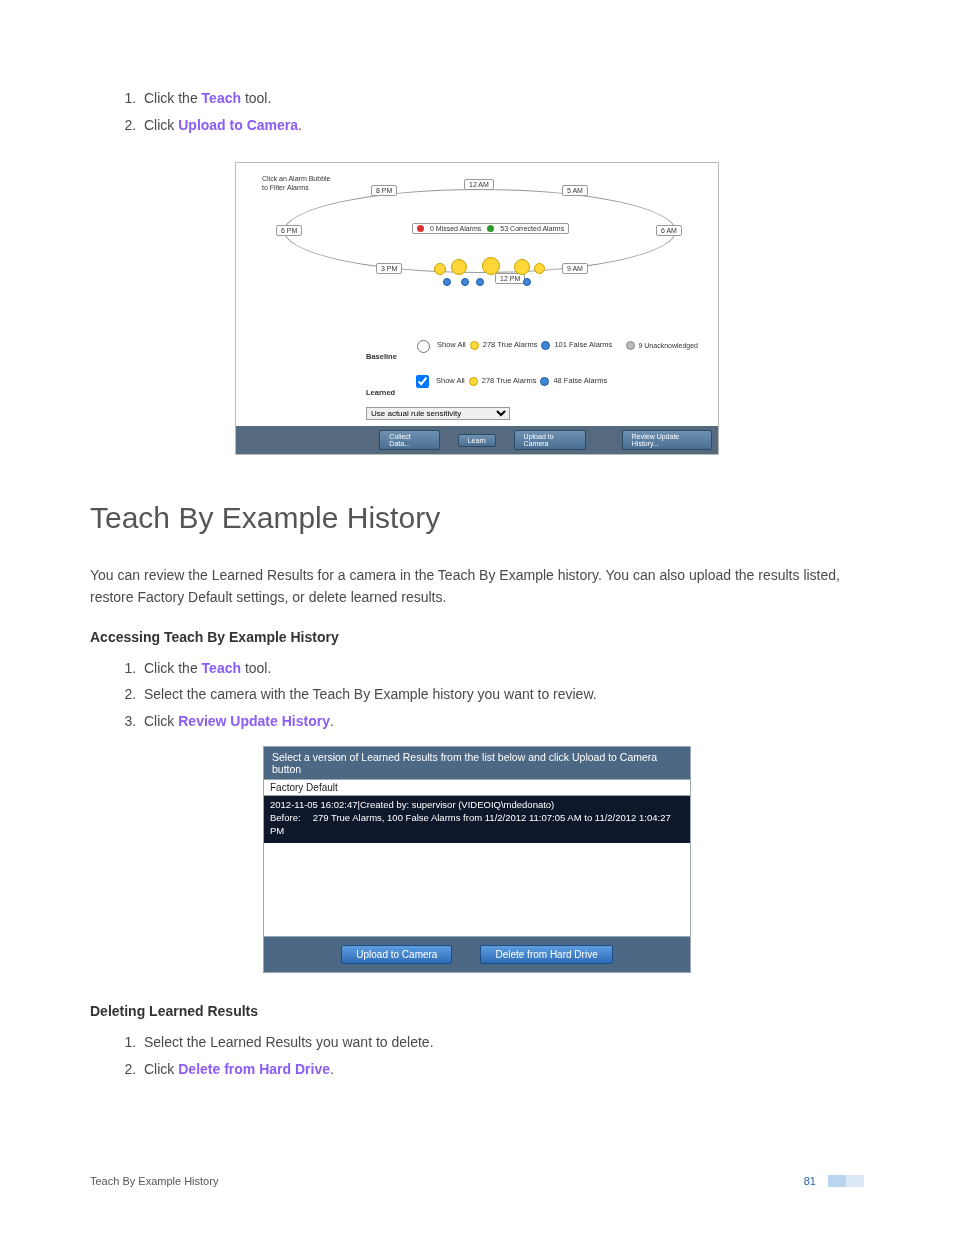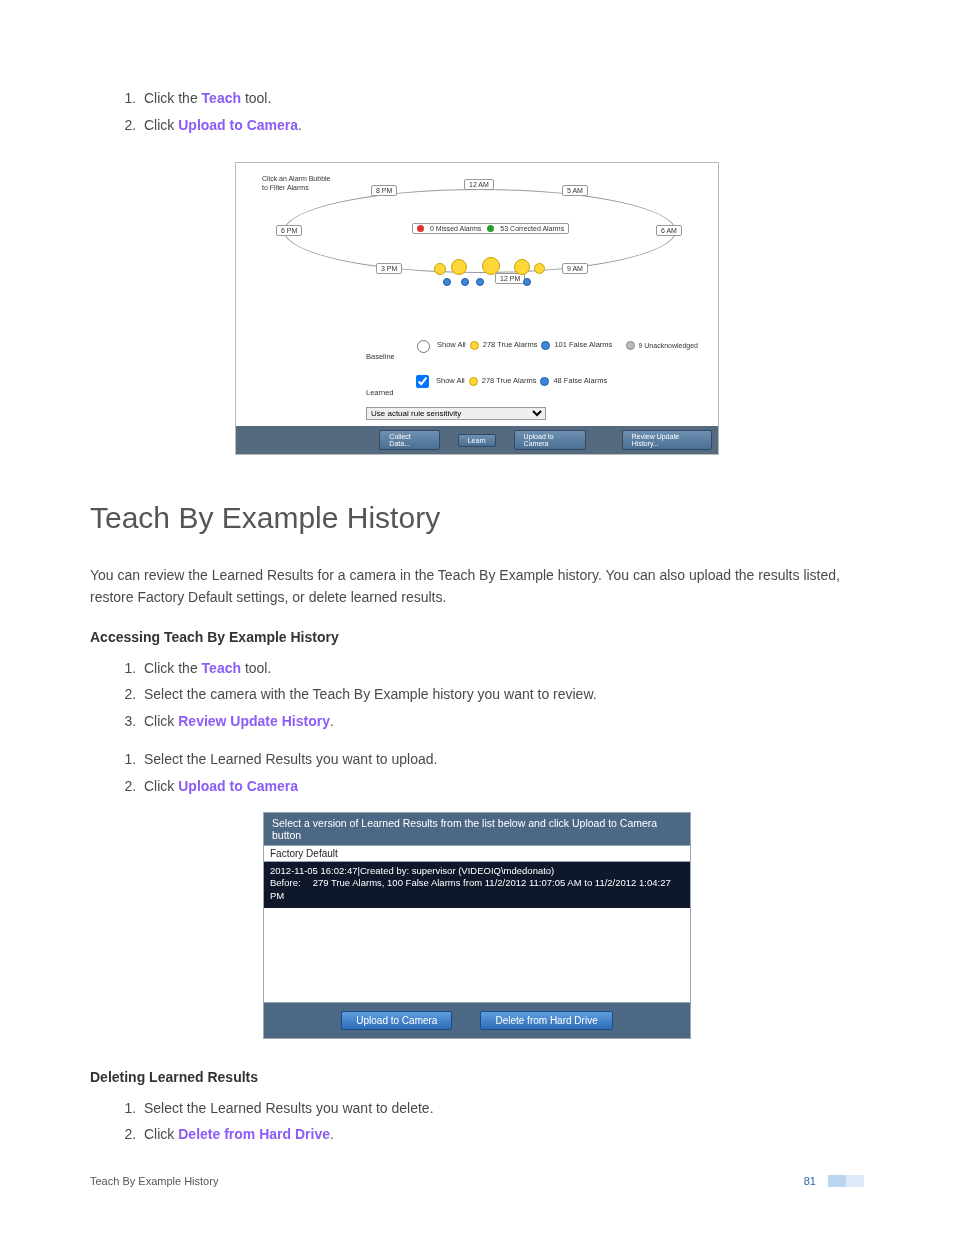--- a/index.html
+++ b/index.html
@@ -72,28 +72,28 @@
     font-size:7px;
     line-height:1.2;
   }
   .fig1 .dot{position:absolute;border-radius:50%;}
   .fig1 .legend{
     padding:4px 10px 8px 130px;
     font-size:7.5px;
     line-height:1.6;
   }
   .fig1 .legend-row{display:flex;align-items:center;gap:4px;}
-  .lab{font-weight:400;width:42px;margin-top:24px;}
+  .lab{font-weight:700;width:42px;margin-top:24px;}
   .chip{display:inline-block;width:7px;height:7px;border-radius:50%;}
   .yellow{background:#ffd738;border:1px solid #c9a300;}
   .blue{background:#3e86d6;border:1px solid #1d5aa3;}
   .red{background:#d33;}
   .green{background:#2b9b2b;}
   .unack{display:inline-flex;align-items:center;gap:3px;margin-left:auto;margin-right:10px;font-size:7px;}
-  .fig1 select{font-size:8px;border:1px solid #999;width:180px;margin-left:130px;margin-bottom:6px;}
+  .fig1 select{font-size:8px;border:1px solid #999;width:144px;margin-left:130px;margin-bottom:6px;}
   .fig1 .footer{
     background:#556a7f;
     padding:4px 6px;
     display:flex;
     gap:18px;
     align-items:center;
   }
   .fig1 .footer .spacer{flex:1;}
   .wbtn{
     background:linear-gradient(#6f91b2,#4a6f92);
@@ -247,24 +247,20 @@
 
   <p class="body-text">You can review the Learned Results for a camera in the Teach By Example history. You can also upload the results listed, restore Factory Default settings, or delete learned results.</p>
 
   <p class="subhead">Accessing Teach By Example History</p>
   <ol class="steps">
     <li><span>Click the </span><span class="bold">Teach</span><span> tool.</span></li>
     <li>Select the camera with the Teach By Example history you want to review.</li>
     <li><span>Click </span><span class="bold">Review Update History</span><span>.</span></li>
   </ol>
 
-  <ol class="steps">
-    <li>Select the Learned Results you want to upload.</li>
-    <li><span>Click </span><span class="bold">Upload to Camera</span></li>
-  </ol>
 
   <div class="fig2">
     <div class="hdr">Select a version of Learned Results from the list below and click Upload to Camera button</div>
     <div class="list">
       <div class="opt1">Factory Default</div>
       <div class="opt2">
         <div>2012-11-05 16:02:47|Created by: supervisor (VIDEOIQ\mdedonato)</div>
         <div><span class="lbl">Before:</span> <span>279 True Alarms, 100 False Alarms from 11/2/2012 11:07:05 AM to 11/2/2012 1:04:27 PM</span></div>
       </div>
     </div>

